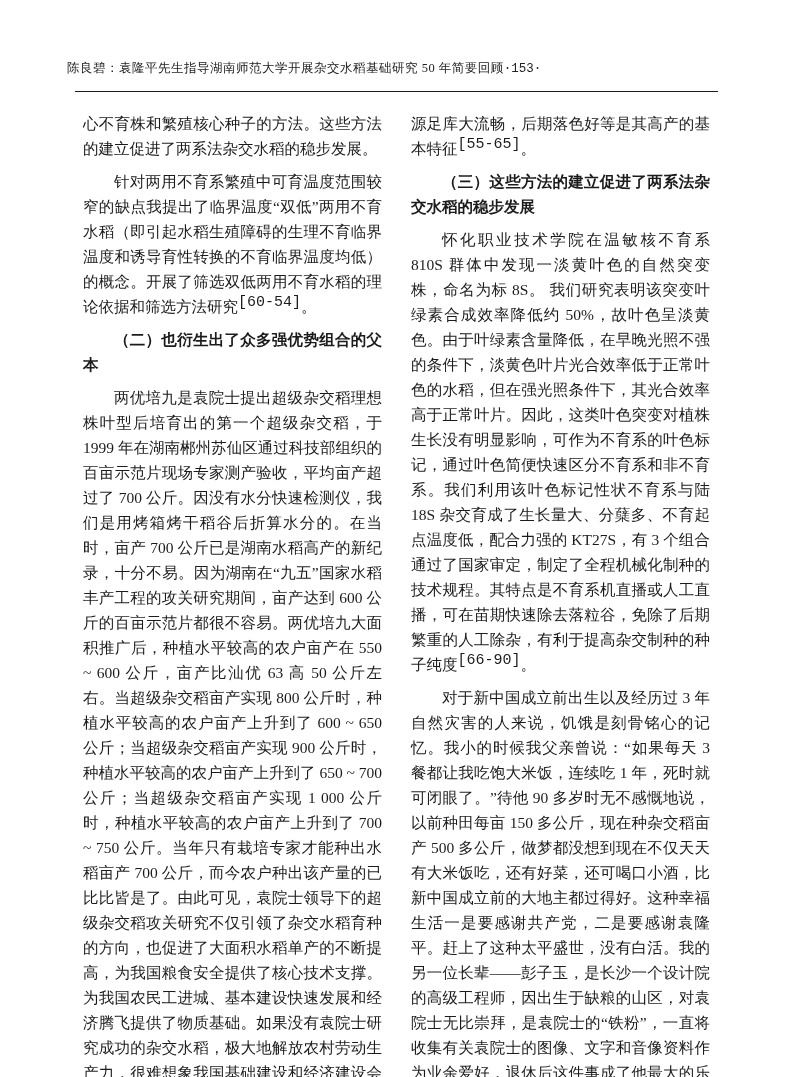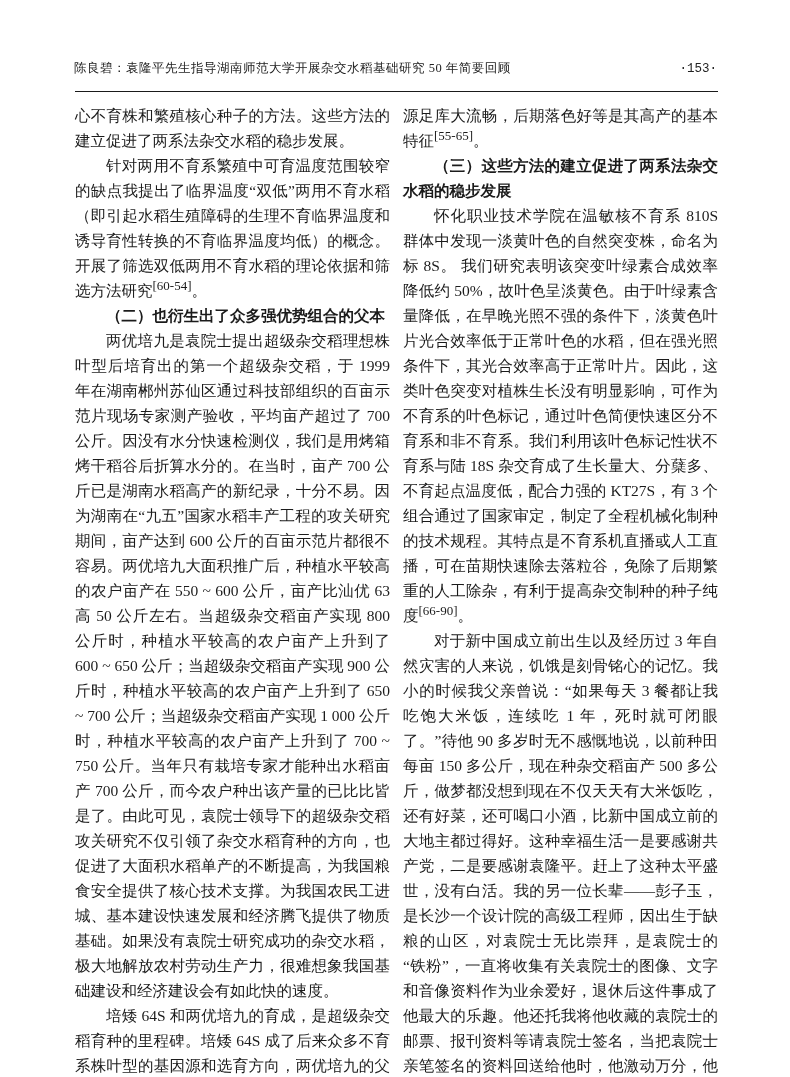--- a/index.html
+++ b/index.html
@@ -12,25 +12,24 @@
     width: 790px;
     height: 1077px;
     margin: 0 auto;
     background: #ffffff;
     color: #1b1b1b;
     font-family: "Liberation Serif", "DejaVu Serif", serif;
     overflow: hidden;
   }
   .running-header {
     position: absolute;
-    left: 74px;
+    left: 67px;
     top: 60px;
     width: 643px;
     display: flex;
-    justify-content: space-between;
     align-items: baseline;
     font-size: 12.5px;
     letter-spacing: 0.5px;
     color: #222;
   }
   .running-title { font-style: normal; }
   .page-number { letter-spacing: 0; font-family: Liberation Mono, monospace; }
   .header-rule {
     position: absolute;
     left: 75px;
@@ -47,37 +46,37 @@
     display: flex;
     gap: 13px;
   }
   .column {
     width: 315px;
     font-size: 15.5px;
     line-height: 25px;
     text-align: justify;
   }
   .column p {
-    margin: 0;
+    margin: 8px;
     padding: 0;
   }
   .column p.body { text-indent: 2em; }
   .column p.cont { text-indent: 0; }
   .column p.heading {
     text-indent: 2em;
     font-weight: 700;
     font-family: "Liberation Sans", "DejaVu Sans", sans-serif;
     font-size: 15.5px;
   }
   sup.citation {
-    font-size: 13px;
+    font-size: 15px;
     line-height: 0;
     vertical-align: super;
     letter-spacing: 0;
-    font-family: Liberation Serif, serif;
+    font-family: Liberation Mono, monospace;
   }
 </style>
 </head>
 <body>
 
 <div class="page">
   <div class="running-header">
     <span class="running-title">陈良碧：袁隆平先生指导湖南师范大学开展杂交水稻基础研究 50 年简要回顾</span>
     <span class="page-number">·153·</span>
   </div>

